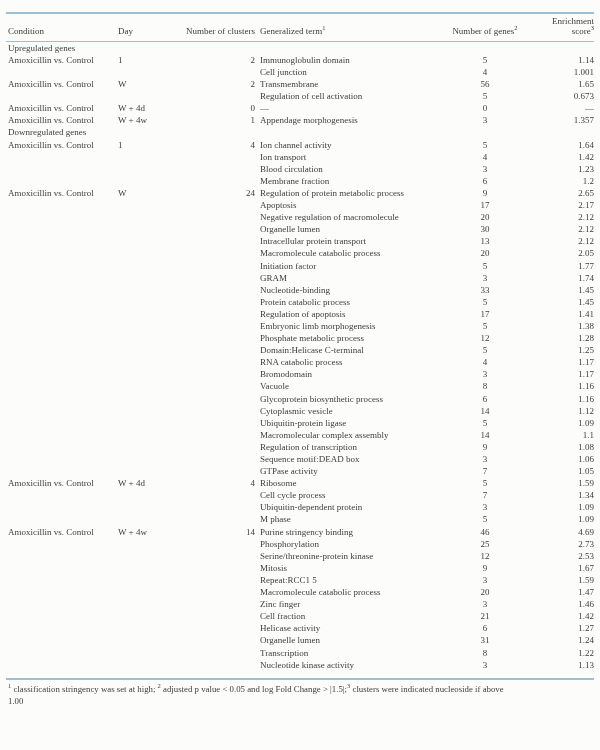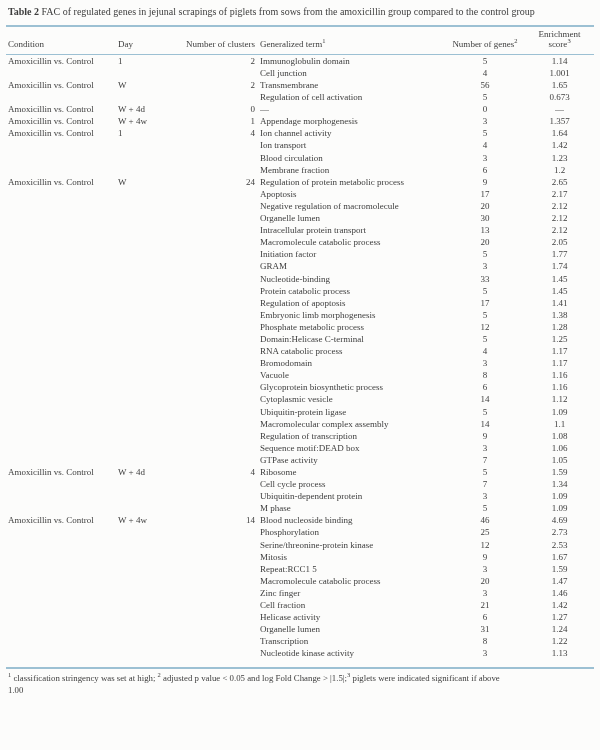--- a/index.html
+++ b/index.html
@@ -15,54 +15,53 @@
   .rule-top{height:2px;margin-top:8px;}
   .rule-mid{height:1.5px;margin-top:4px;}
   .rule-bottom{height:2px;margin-top:7px;}
   .thead{display:flex;align-items:flex-end;font-size:9px;padding-top:3px;line-height:1.1;}
   .c{box-sizing:border-box;flex:none;}
   .cond{width:112px;padding-left:2px;}
   .day{width:37px;}
   .clust{width:100px;text-align:right;}
   .term{width:190px;padding-left:5px;}
   .genes{width:80px;text-align:center;}
-  .score{width:69px;text-align:center;}
+  .score{width:69px;text-align:right;}
   .tbody .row{display:flex;align-items:center;height:12.1px;font-size:9px;line-height:1;}
   .row.section .c{padding-left:2px;}
   sup{font-size:6.5px;vertical-align:super;line-height:0;}
   .footnote{font-size:8.8px;padding:4px 0 0 2px;line-height:1.35;}
   .fn-line2{padding-left:0;}
 </style>
 </head>
 <body>
 
 <div class="page">
 
-  <div class="caption">
-    <span class="bold">Table 2</span>
-    <span>FAC of regulated genes in jejunal scrapings of piglets from sows from the amoxicillin group compared to the control group</span>
-  </div>
 
   <div class="rule rule-top"></div>
 
   <div class="thead">
     <div class="c cond">Condition</div>
     <div class="c day">Day</div>
     <div class="c clust">Number of clusters</div>
     <div class="c term"><span>Generalized term</span><sup>1</sup></div>
     <div class="c genes"><span>Number of genes</span><sup>2</sup></div>
     <div class="c score">
       <div>Enrichment</div>
       <div><span>score</span><sup>3</sup></div>
     </div>
   </div>
 
   <div class="rule rule-mid"></div>
 
   <div class="tbody">
+  <div class="row section">
+    <div class="c">Upregulated genes</div>
+  </div>
 
   <div class="row">
     <div class="c cond">Amoxicillin vs. Control</div>
     <div class="c day">1</div>
     <div class="c clust">2</div>
     <div class="c term">Immunoglobulin domain</div>
     <div class="c genes">5</div>
     <div class="c score">1.14</div>
   </div>
 
@@ -104,20 +103,23 @@
 
   <div class="row">
     <div class="c cond">Amoxicillin vs. Control</div>
     <div class="c day">W + 4w</div>
     <div class="c clust">1</div>
     <div class="c term">Appendage morphogenesis</div>
     <div class="c genes">3</div>
     <div class="c score">1.357</div>
   </div>
 
+  <div class="row section">
+    <div class="c">Downregulated genes</div>
+  </div>
 
   <div class="row">
     <div class="c cond">Amoxicillin vs. Control</div>
     <div class="c day">1</div>
     <div class="c clust">4</div>
     <div class="c term">Ion channel activity</div>
     <div class="c genes">5</div>
     <div class="c score">1.64</div>
   </div>
 
@@ -397,21 +399,21 @@
     <div class="c clust"></div>
     <div class="c term">M phase</div>
     <div class="c genes">5</div>
     <div class="c score">1.09</div>
   </div>
 
   <div class="row">
     <div class="c cond">Amoxicillin vs. Control</div>
     <div class="c day">W + 4w</div>
     <div class="c clust">14</div>
-    <div class="c term">Blood nucleoside binding</div>
+    <div class="c term">Purine stringency binding</div>
     <div class="c genes">46</div>
     <div class="c score">4.69</div>
   </div>
 
   <div class="row">
     <div class="c cond"></div>
     <div class="c day"></div>
     <div class="c clust"></div>
     <div class="c term">Phosphorylation</div>
     <div class="c genes">25</div>
@@ -507,17 +509,17 @@
     <div class="c clust"></div>
     <div class="c term">Nucleotide kinase activity</div>
     <div class="c genes">3</div>
     <div class="c score">1.13</div>
   </div>
 </div>
 
   <div class="rule rule-bottom"></div>
 
   <div class="footnote">
-    <div><sup>1</sup><span> classification stringency was set at high; </span><sup>2</sup><span> adjusted p value &lt; 0.05 and log Fold Change &gt; |1.5|;</span><sup>3</sup><span> piglets were indicated significant if above</span></div>
+    <div><sup>1</sup><span> classification stringency was set at high; </span><sup>2</sup><span> adjusted p value &lt; 0.05 and log Fold Change &gt; |1.5|;</span><sup>3</sup><span> clusters were indicated nucleoside if above</span></div>
     <div class="fn-line2">1.00</div>
   </div>
 
 </div>
 
 </body></html>

